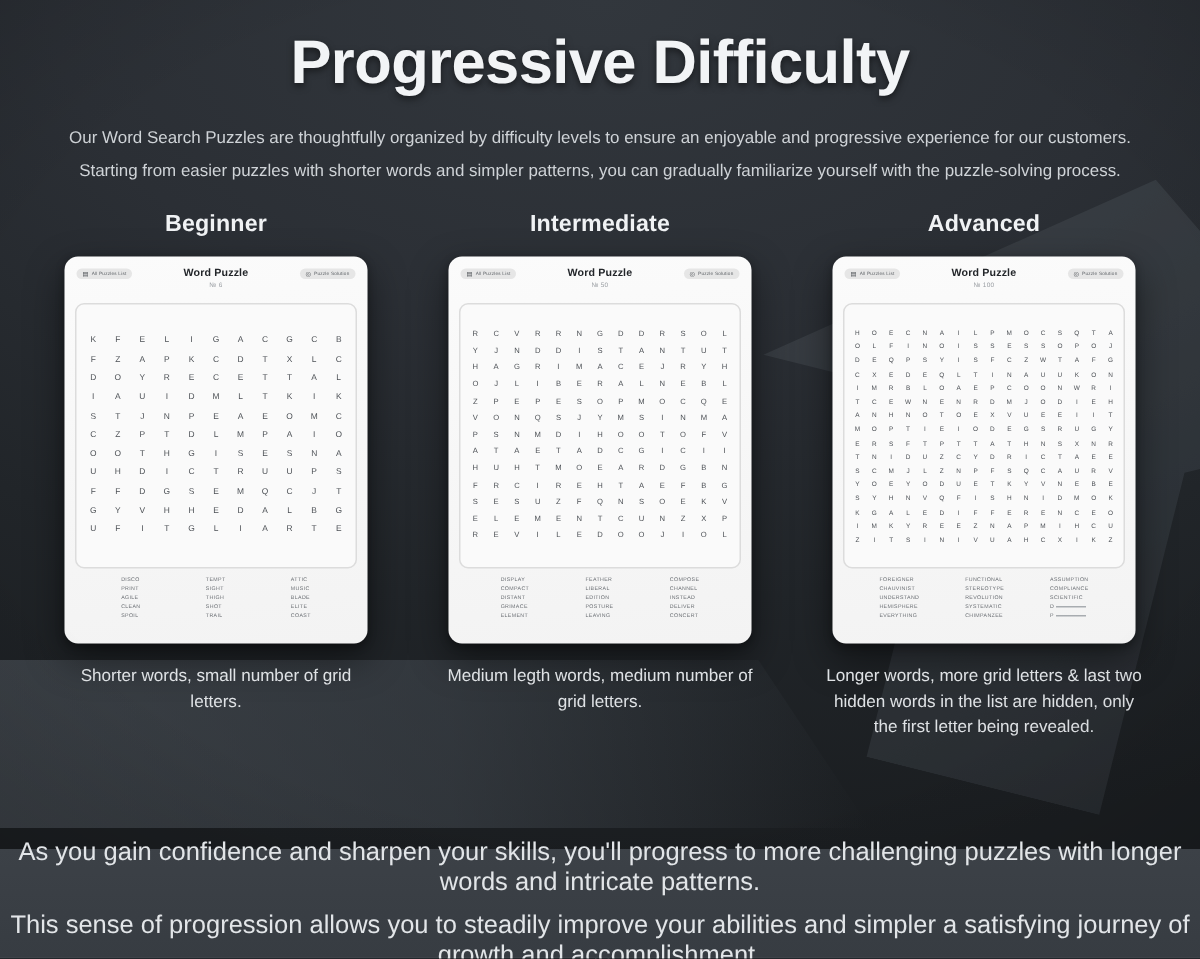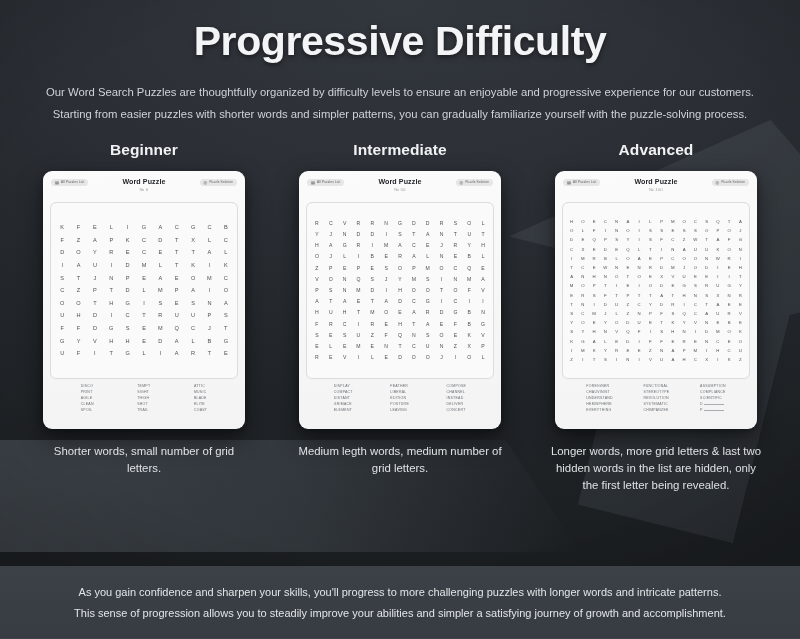--- a/index.html
+++ b/index.html
@@ -138,21 +138,21 @@
 
   
   .footer {
     position:absolute; left:0; right:0; bottom:0;
     height:73px;
     background:linear-gradient(180deg,#3c4147 0%, #373c42 100%);
     display:flex; flex-direction:column; align-items:center; justify-content:center;
     gap:9px;
     box-shadow:0 -1px 0 rgba(255,255,255,.04) inset;
   }
-  .footer div { font-size:11px; color:#e2e5e8; text-align:center; }
+  .footer div { font-size:17px; color:#e2e5e8; text-align:center; }
 </style>
 </head>
 <body>
 
 <div id="root">
   <div class="bg-base"></div>
   <div class="bg-arrow"></div>
   <div class="bg-band"></div>
 
   <div class="header">

